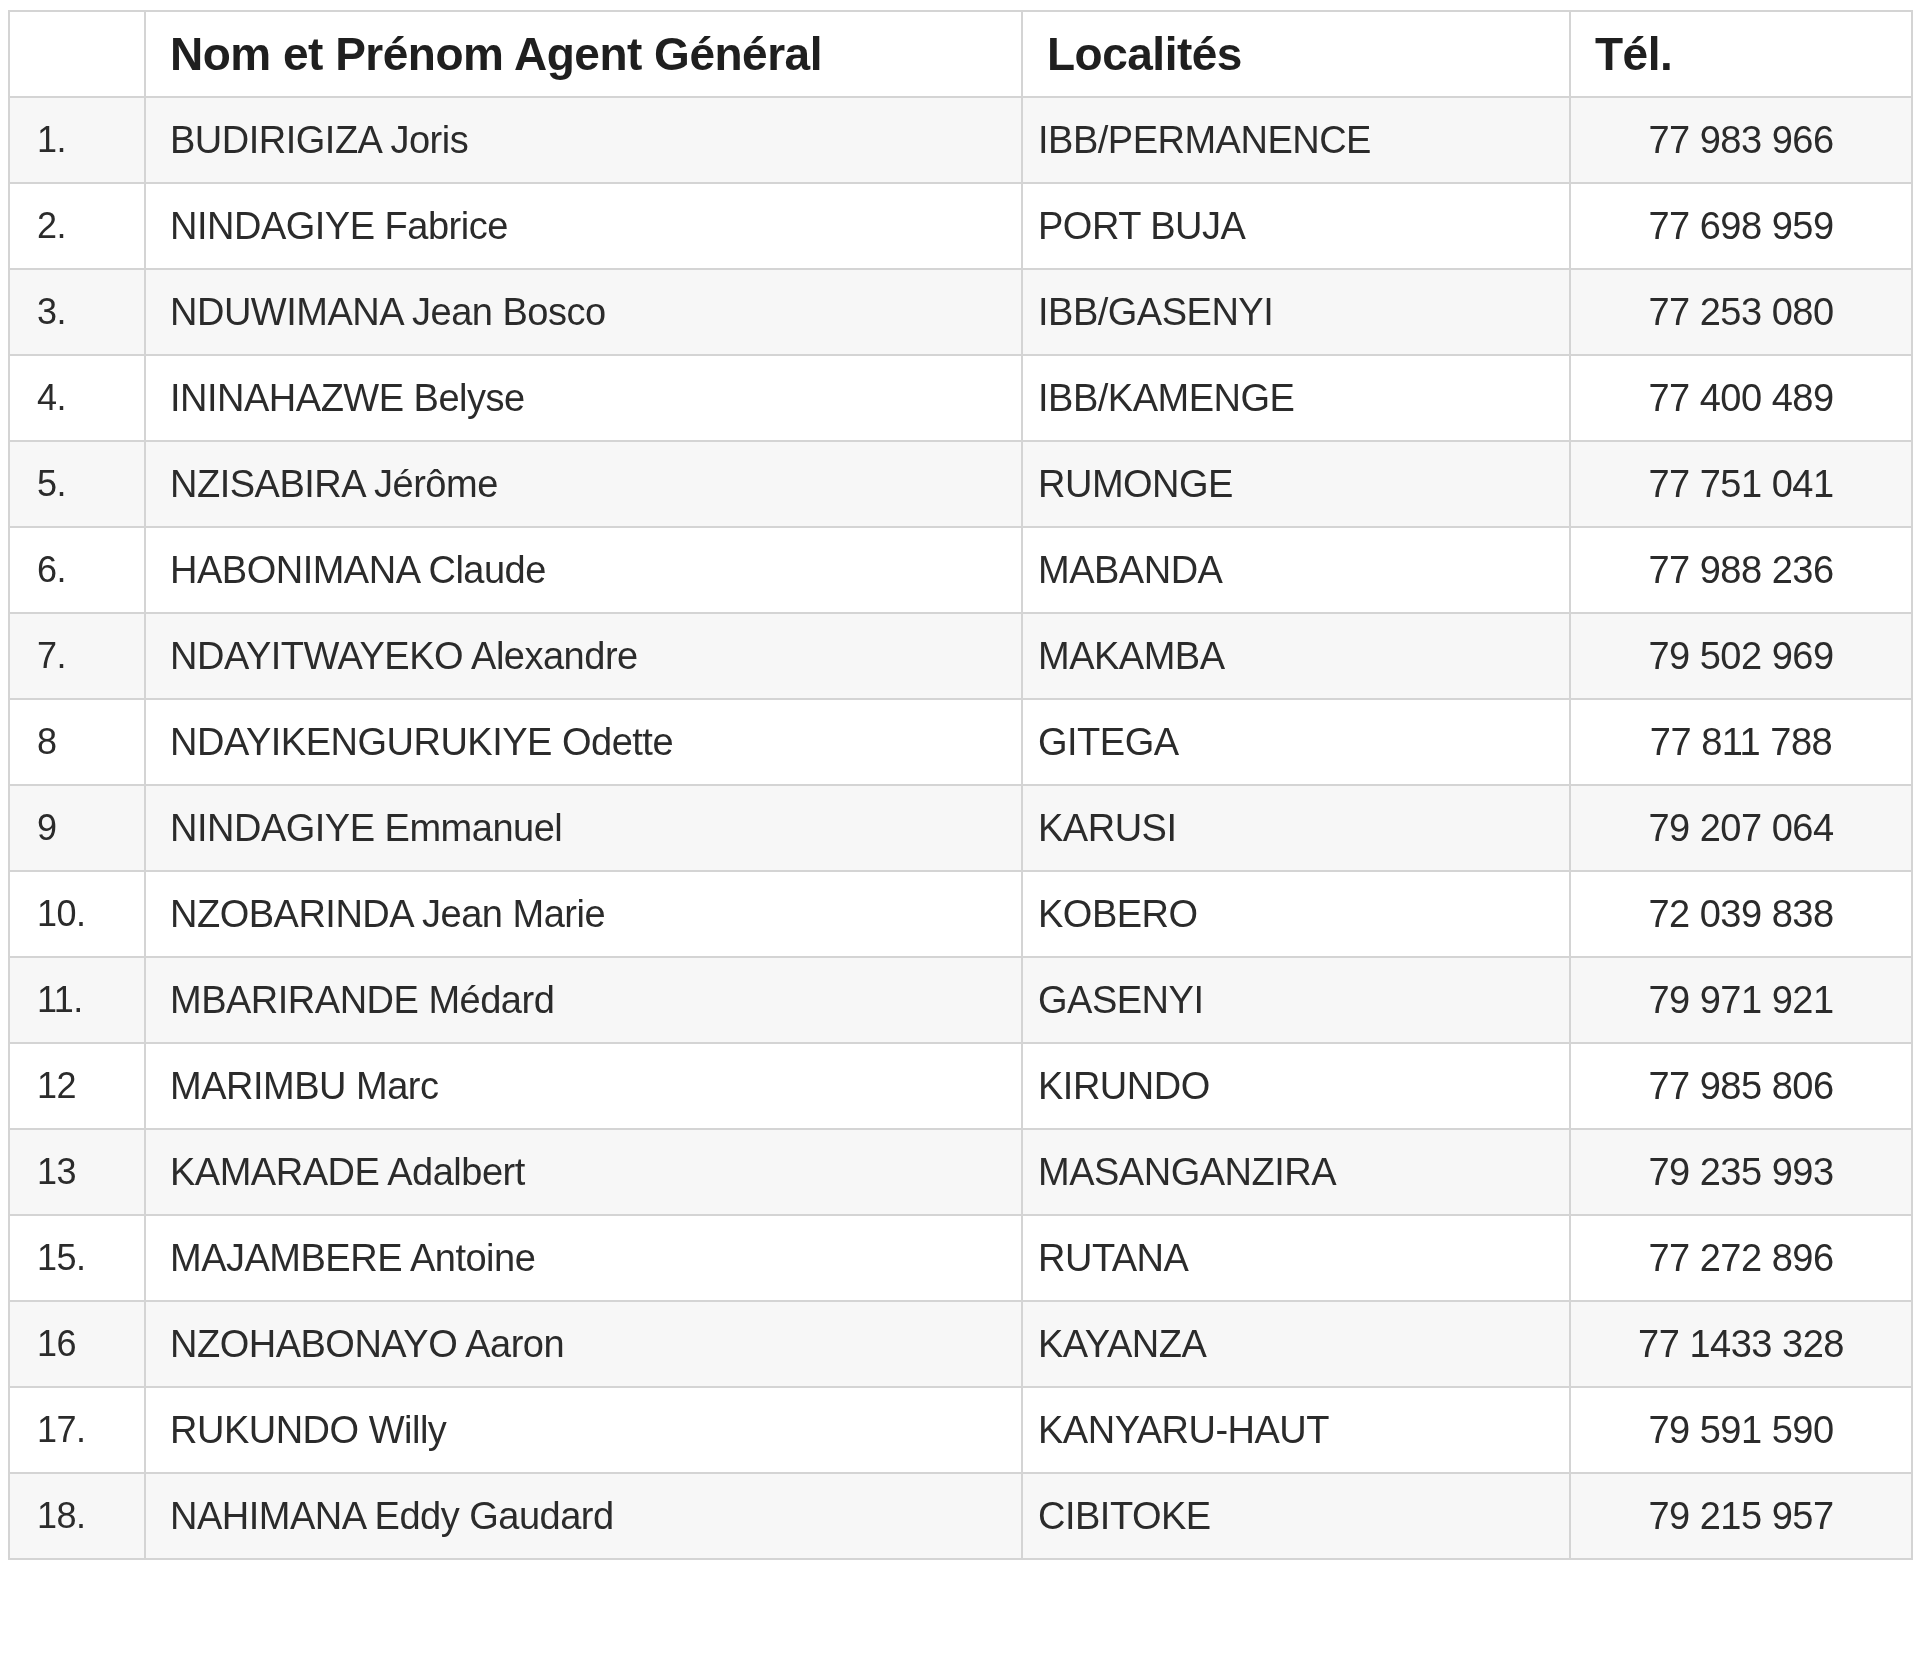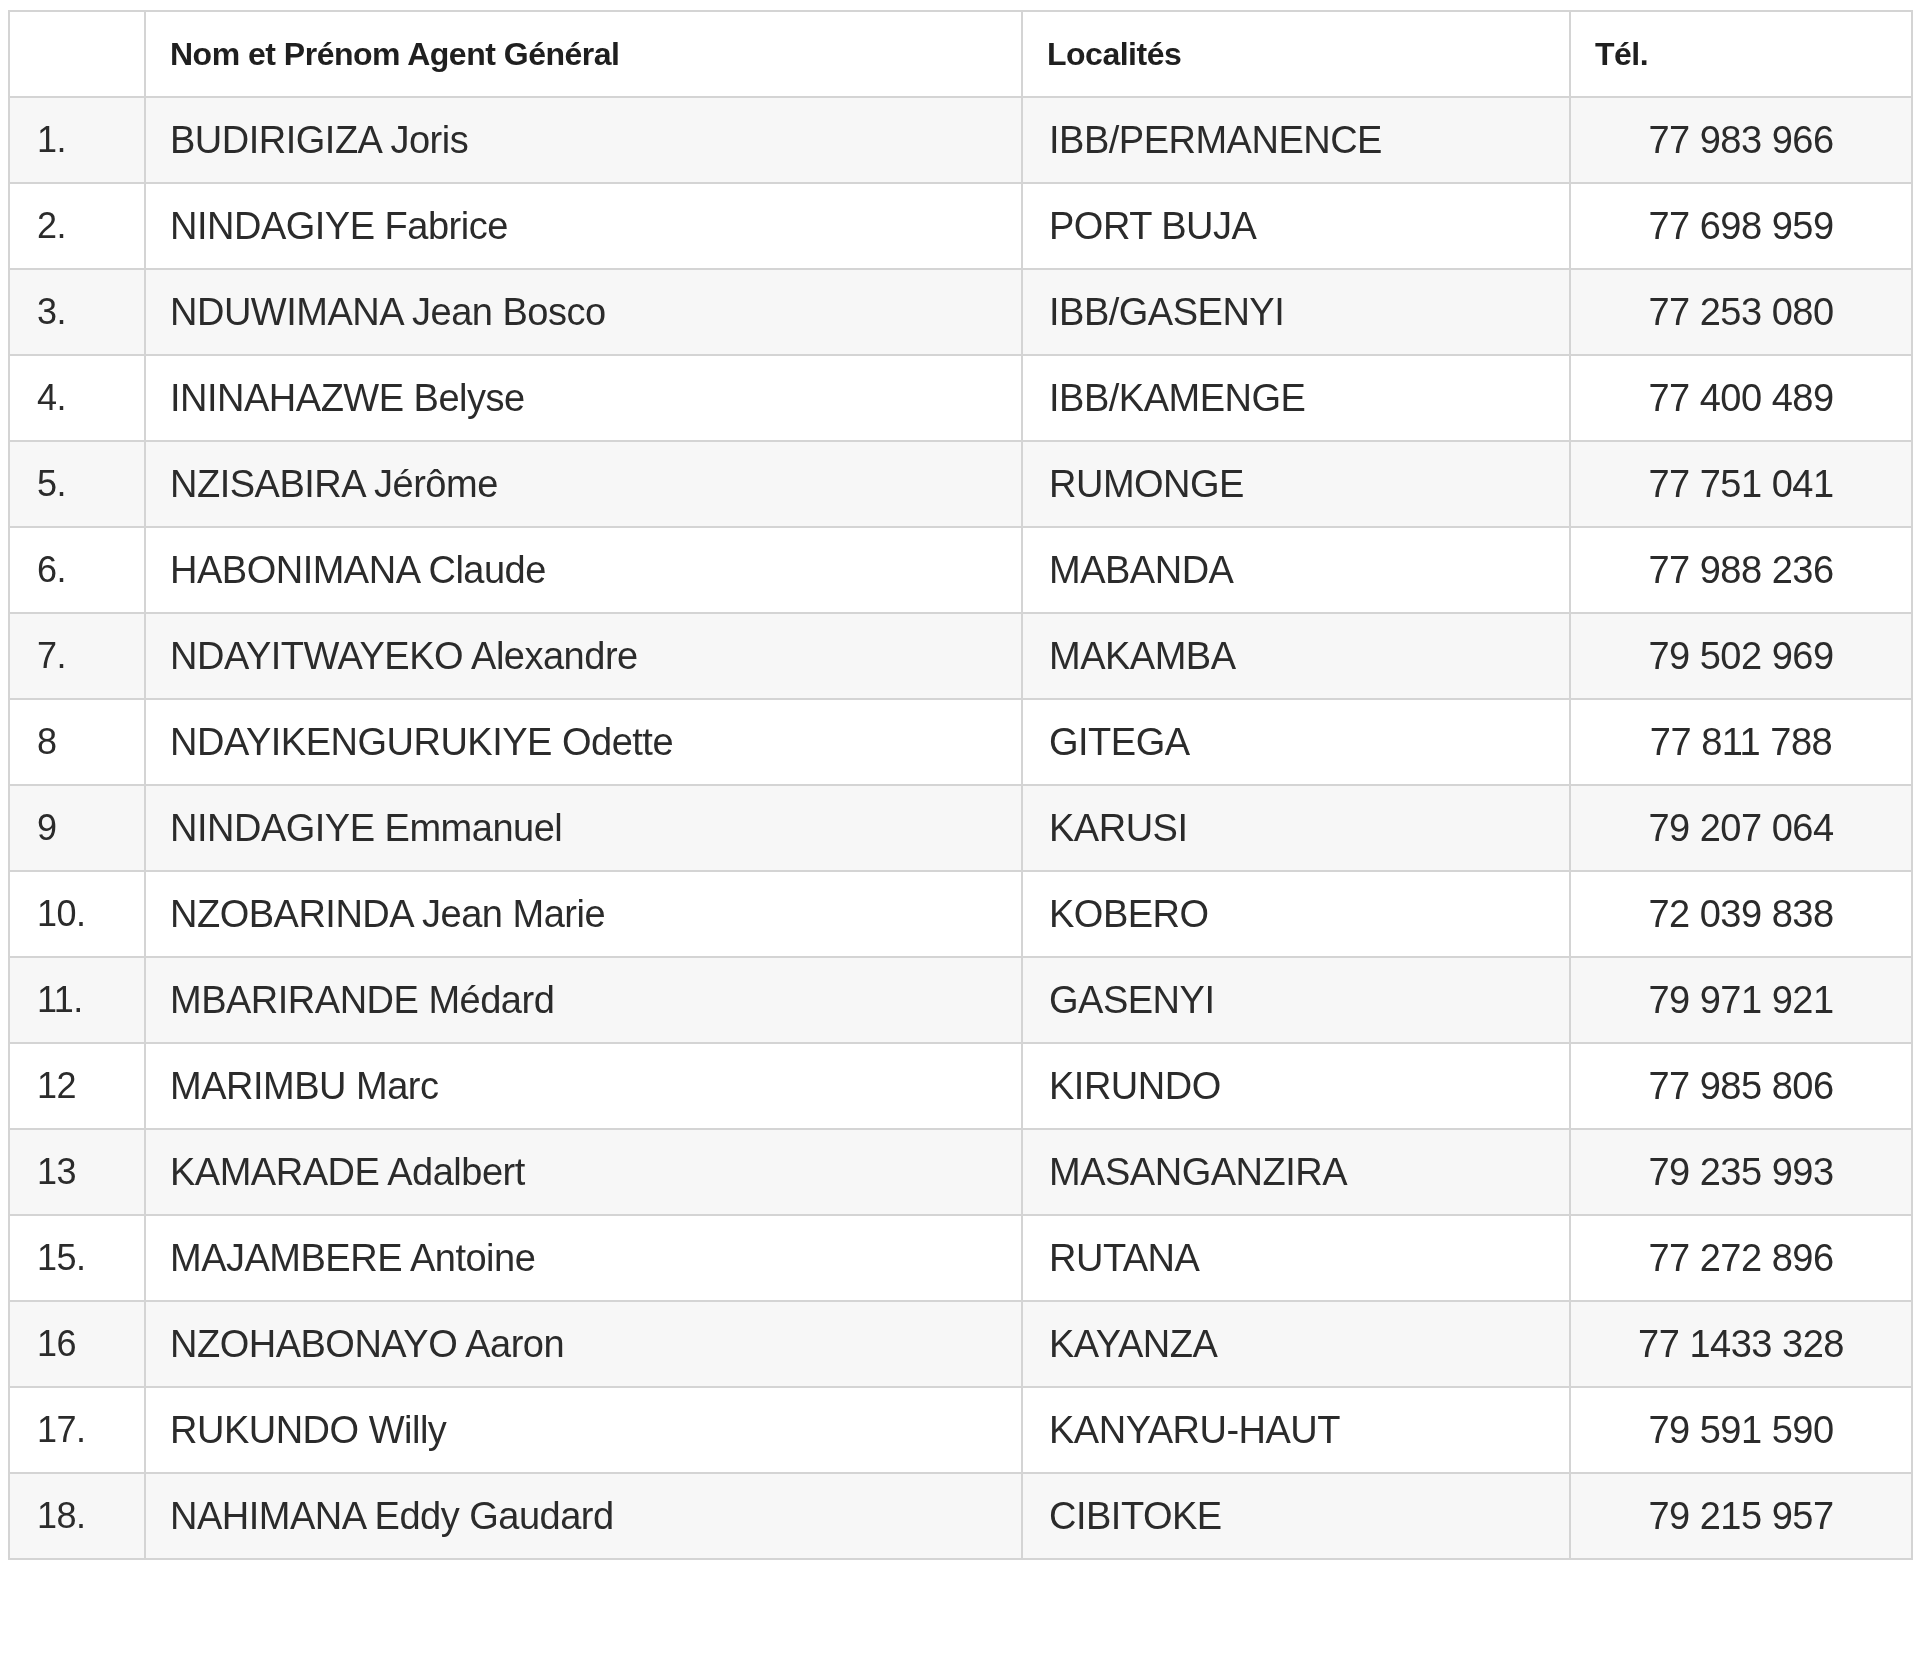--- a/index.html
+++ b/index.html
@@ -28,41 +28,41 @@
 
   th, td {
     border: 2px solid #d4d4d4;
     vertical-align: middle;
     overflow: hidden;
     white-space: nowrap;
   }
   thead th {
     height: 84px;
     background: #ffffff;
-    font-size: 32px;
+    font-size: 46px;
     font-weight: 700;
     color: #1f1f1f;
     text-align: left;
     padding: 0 0 0 24px;
     letter-spacing: -0.5px;
   }
   tbody td {
     height: 84px;
     font-size: 38px;
     font-weight: 400;
     color: #2b2b2b;
     letter-spacing: -0.5px;
     padding: 0;
   }
   tbody tr:nth-child(odd)  { background: #f7f7f7; }
   tbody tr:nth-child(even) { background: #ffffff; }
 
   td.cell-index    { padding-left: 27px; font-size: 36px; }
   td.cell-name     { padding-left: 24px; }
-  td.cell-locality { padding-left: 26px; }
+  td.cell-locality { padding-left: 15px; }
   td.cell-tel      { text-align: center; margin-top: 32px; }
 </style>
 </head>
 <body>
 
 <div class="page">
   <table class="agents">
     <colgroup>
       <col class="c-index">
       <col class="c-name">

